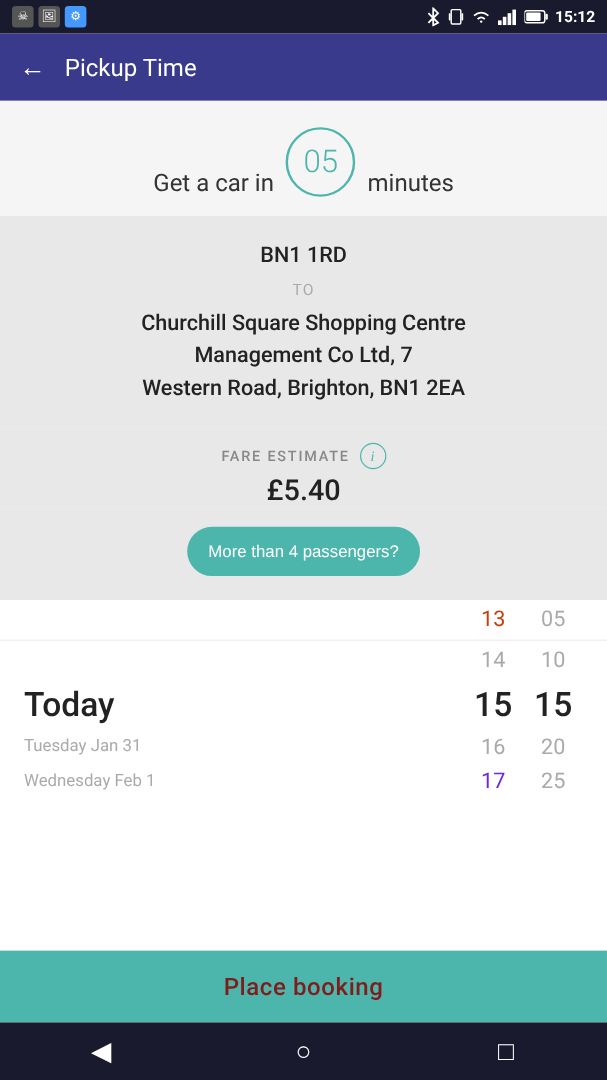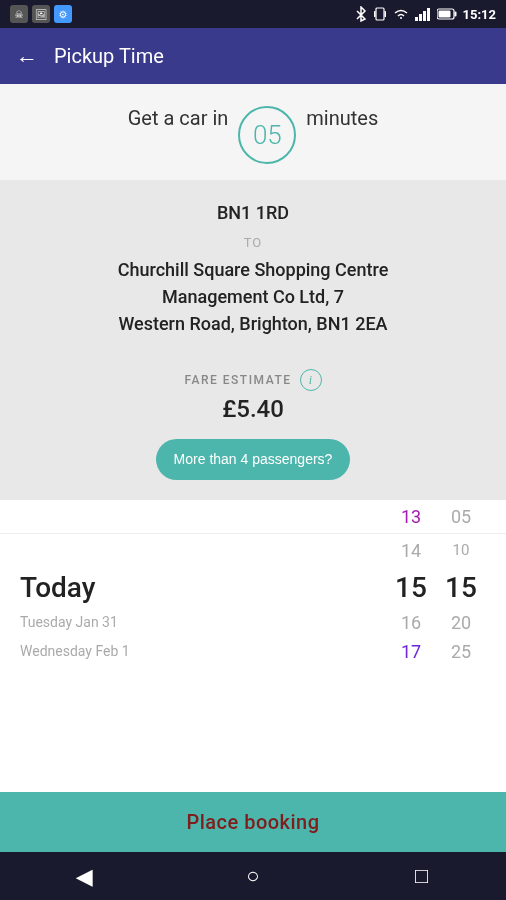--- a/index.html
+++ b/index.html
@@ -83,21 +83,21 @@
       flex-direction: column;
       background: #f5f5f5;
       overflow: hidden;
     }
 
     
     .get-car-section {
       background: #f5f5f5;
       padding: 22px 16px 16px;
       display: flex;
-      align-items: flex-start;
+      align-items: flex-end;
       justify-content: center;
       gap: 10px;
     }
     .get-car-text {
       font-size: 20px;
       color: #333;
     }
     .minutes-circle {
       width: 58px;
       height: 58px;
@@ -341,28 +341,28 @@
   </div>
 
   <div class="action-buttons">
     <button class="action-btn passengers">More than 4 passengers?</button>
   </div>
 
   <div class="picker-section">
 
     <div style="display:flex; align-items:center; padding: 6px 20px; border-bottom: 1px solid #eee;">
       <div style="flex:1;"></div>
-      <div class="picker-num" style="color:#a21caf; font-size:18px;">13</div>
+      <div class="picker-num" style="color:#c2410c; font-size:18px;">13</div>
       <div class="picker-num" style="color:#aaa; font-size:18px;">05</div>
     </div>
 
     <div style="display:flex; align-items:center; padding: 6px 20px;">
       <div style="flex:1;"></div>
       <div class="picker-num" style="color:#aaa; font-size:18px;">14</div>
-      <div class="picker-num" style="color:#aaa; font-size:15px;">10</div>
+      <div class="picker-num" style="color:#aaa; font-size:18px;">10</div>
     </div>
 
     <div style="display:flex; align-items:center; padding: 4px 20px;">
       <div style="flex:1; font-size:28px; font-weight:500; color:#222;">Today</div>
       <div class="picker-num selected" style="font-size:28px; color:#222; font-weight:500;">15</div>
       <div class="picker-num selected" style="font-size:28px; color:#222; font-weight:500;">15</div>
     </div>
 
     <div style="display:flex; align-items:center; padding: 4px 20px;">
       <div style="flex:1; font-size:14px; color:#aaa;">Tuesday Jan 31</div>

